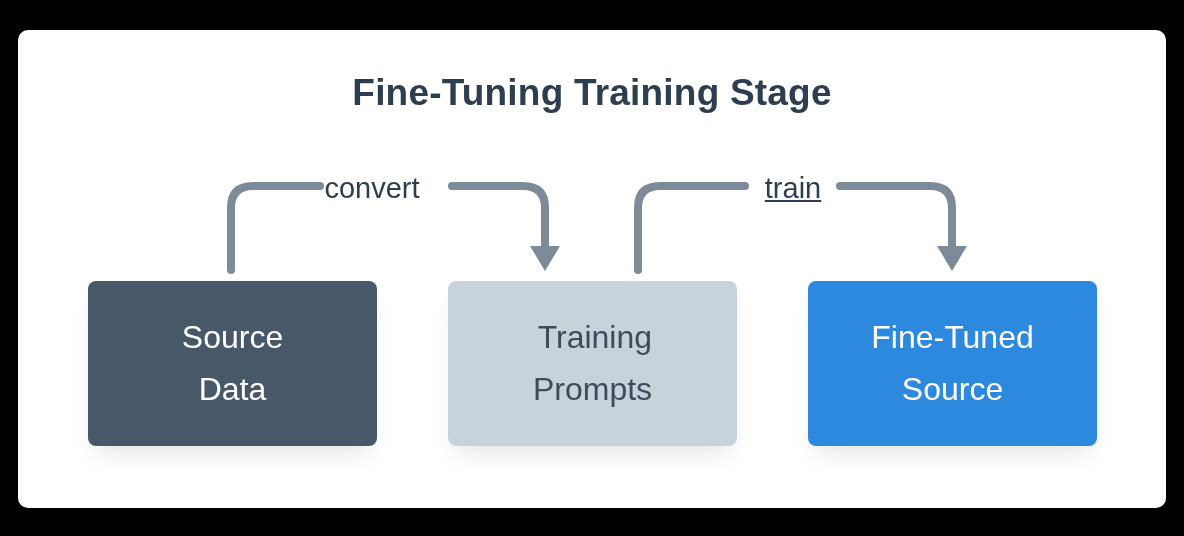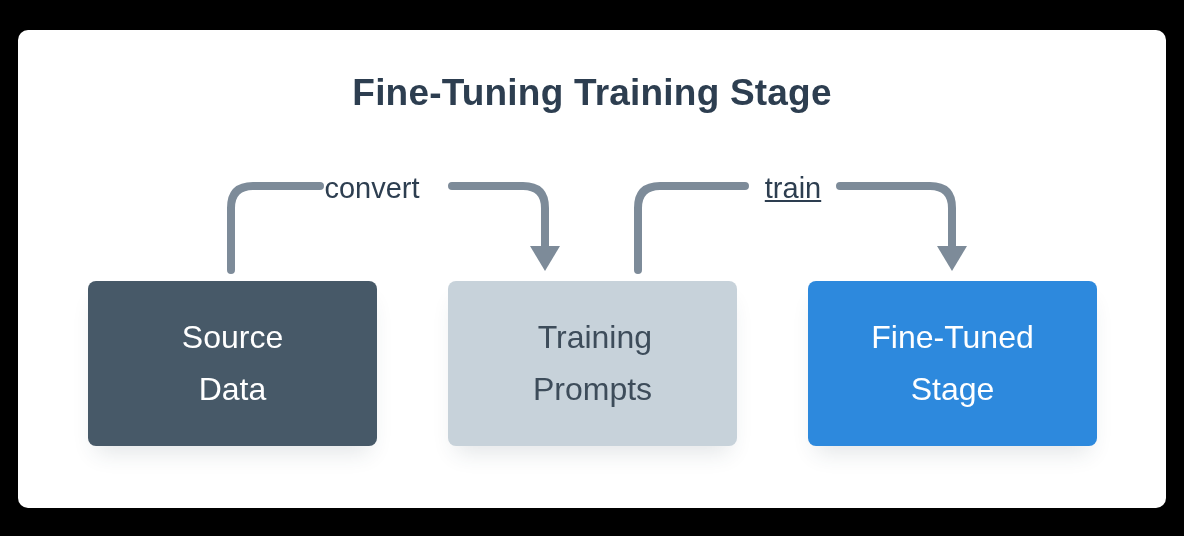--- a/index.html
+++ b/index.html
@@ -62,14 +62,14 @@
   </svg>
 
   <div class="edge-label edge-label-convert">convert</div>
   <div class="edge-label edge-label-train">train</div>
 
   <div class="node node-source-data">Source
 Data</div>
   <div class="node node-training-prompts">Training
 Prompts</div>
   <div class="node node-fine-tuned-model">Fine-Tuned
-Stage</div>
+Source</div>
 </div>
 
 </body></html>

